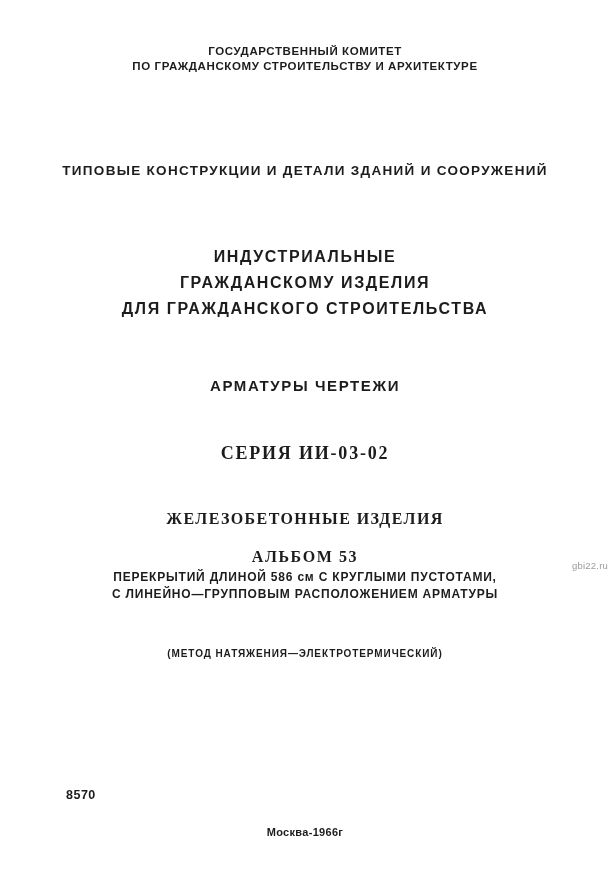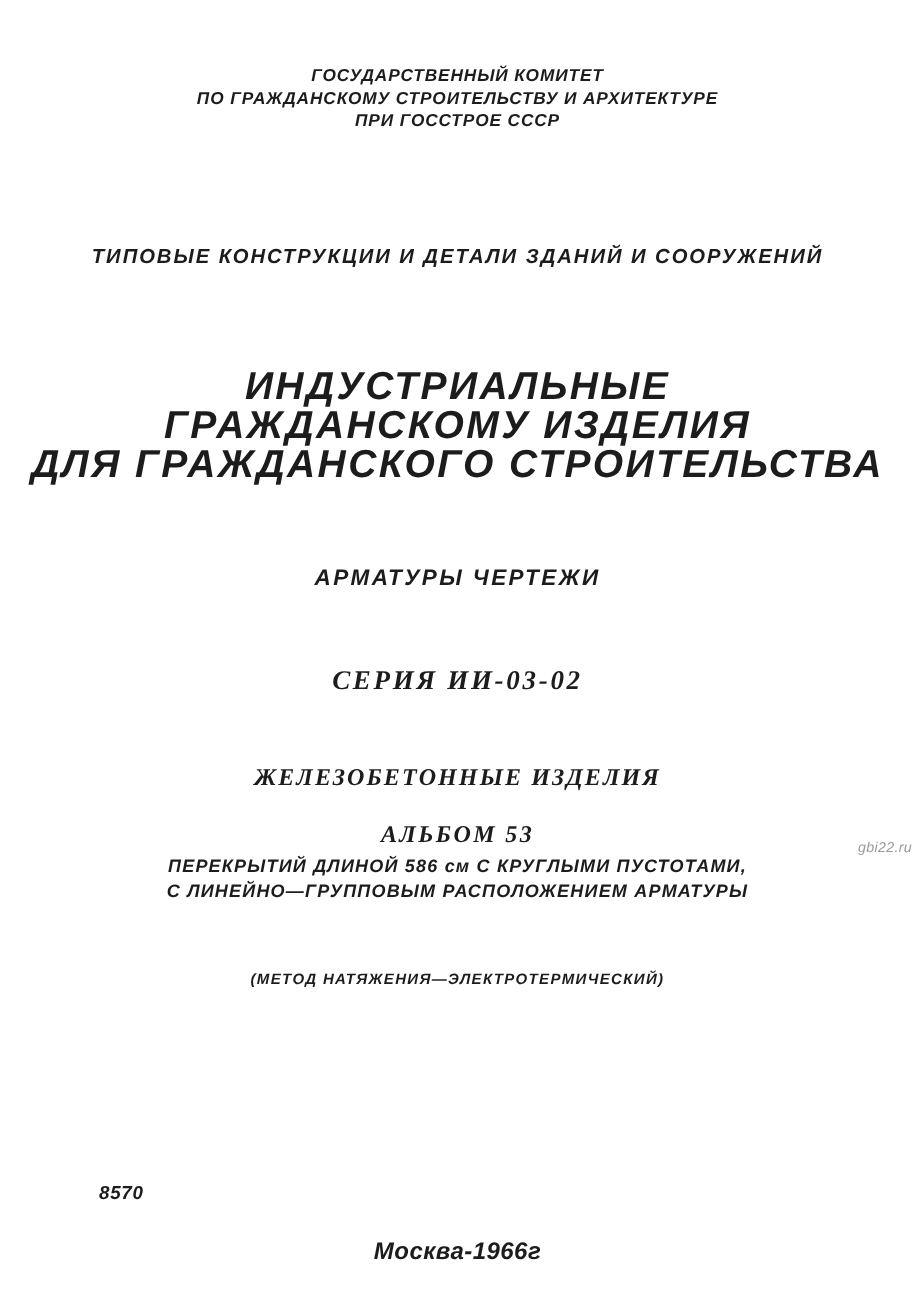--- a/index.html
+++ b/index.html
@@ -1,65 +1,64 @@
 <!DOCTYPE html>
 <html style="--ink: #1c1c1c; --watermark: #9b9b9b; --paper: #ffffff;"><head>
 <meta charset="utf-8">
 <style>
   :root{
     --ink:#1c1c1c;
     --watermark:#9b9b9b;
     --paper:#ffffff;
   }
-  *{margin:0;padding:0;box-sizing:border-box;font-style:italic;}
+  *{margin:0;padding:0;box-sizing:border-box;}
   html,body{width:610px;height:877px;background:var(--paper);}
   body{
     position:relative;
     font-family:"Liberation Sans", sans-serif;
     color:var(--ink);
     overflow:hidden;
   }
   .abs{position:absolute;left:0;right:0;text-align:center;}
 
   
   .org-block{top:44px;font-size:11.5px;font-weight:bold;line-height:15px;letter-spacing:0.6px;}
 
   
   .banner{top:163px;font-size:13.5px;font-weight:bold;letter-spacing:1.3px;}
 
   
-  .main-title{top:244px;font-size:26px;font-weight:bold;line-height:26px;letter-spacing:1.6px;}
+  .main-title{top:244px;font-size:16px;font-weight:bold;line-height:26px;letter-spacing:1.6px;}
 
   
   .subtitle{top:377px;font-size:15px;font-weight:bold;letter-spacing:1.6px;}
 
   
   .series-number{top:443px;font-family:"Liberation Serif", serif;font-size:18px;font-weight:bold;letter-spacing:1.8px;}
   .series-category{top:470px;font-family:"Liberation Serif", serif;font-size:16px;font-weight:bold;letter-spacing:1.4px;margin-top:40px;}
 
   
   .album-title{top:548px;font-family:"Liberation Serif", serif;font-size:16px;font-weight:bold;letter-spacing:1.6px;}
   .album-desc{top:569px;font-size:12px;font-weight:bold;line-height:17px;letter-spacing:0.8px;}
   .album-desc sub{font-size:9px;vertical-align:-2px;}
   .method-note{top:648px;font-size:10px;font-weight:bold;letter-spacing:0.9px;}
 
   
   .print-code{position:absolute;left:66px;top:788px;font-size:12.5px;font-weight:bold;letter-spacing:0.5px;}
-  .imprint{top:826px;font-size:16px;font-weight:bold;letter-spacing:0.3px;}
+  .imprint{top:826px;font-size:11px;font-weight:bold;letter-spacing:0.3px;}
 
   
   .watermark{position:absolute;right:2px;top:560px;font-size:9.5px;color:var(--watermark);letter-spacing:0.2px;}
 </style>
 </head>
 <body>
 
 <div class="abs org-block">
   <div>ГОСУДАРСТВЕННЫЙ КОМИТЕТ</div>
   <div>ПО ГРАЖДАНСКОМУ СТРОИТЕЛЬСТВУ И АРХИТЕКТУРЕ</div>
-  <div>ПРИ ГОССТРОЕ СССР</div>
 </div>
 
 <div class="abs banner">ТИПОВЫЕ КОНСТРУКЦИИ И ДЕТАЛИ ЗДАНИЙ И СООРУЖЕНИЙ</div>
 
 <div class="abs main-title">
   <div>ИНДУСТРИАЛЬНЫЕ</div>
   <div>ГРАЖДАНСКОМУ ИЗДЕЛИЯ</div>
   <div>ДЛЯ ГРАЖДАНСКОГО СТРОИТЕЛЬСТВА</div>
 </div>
 

